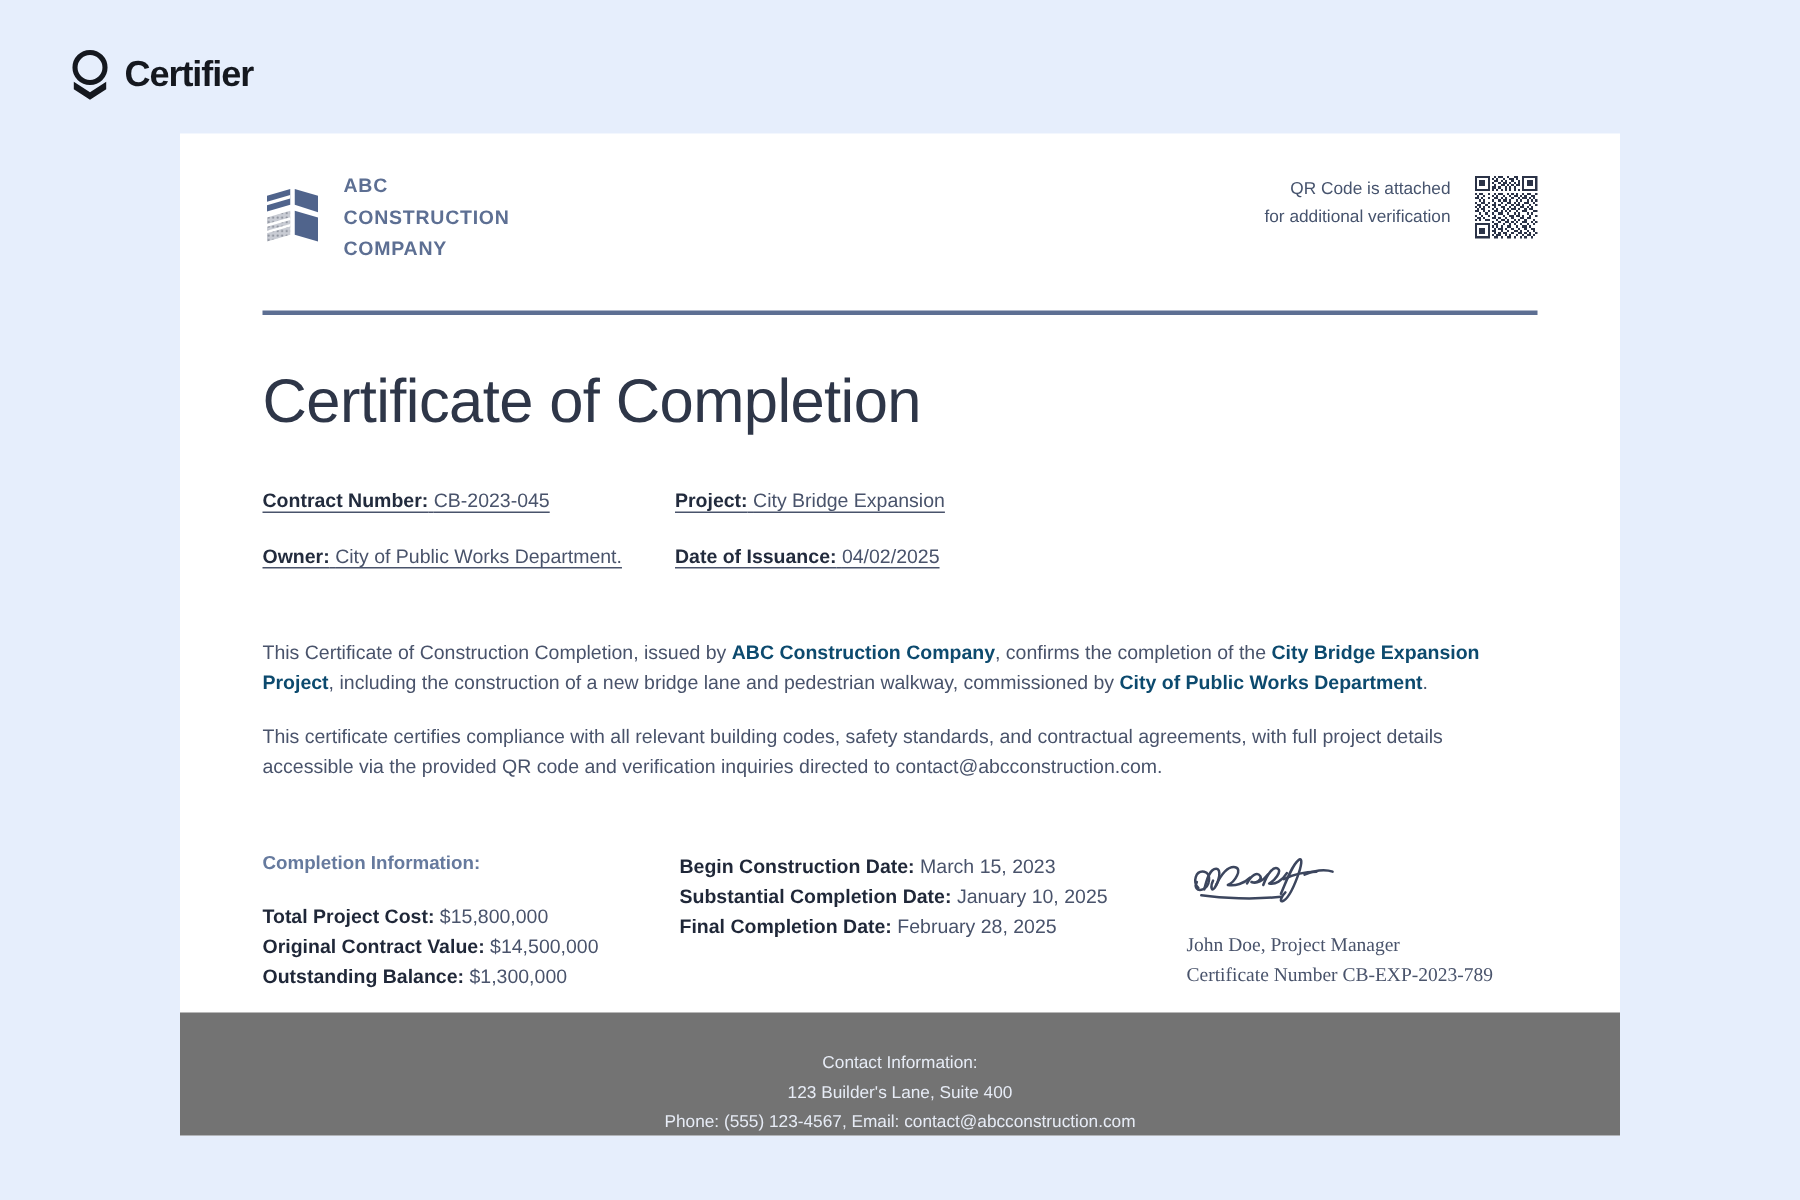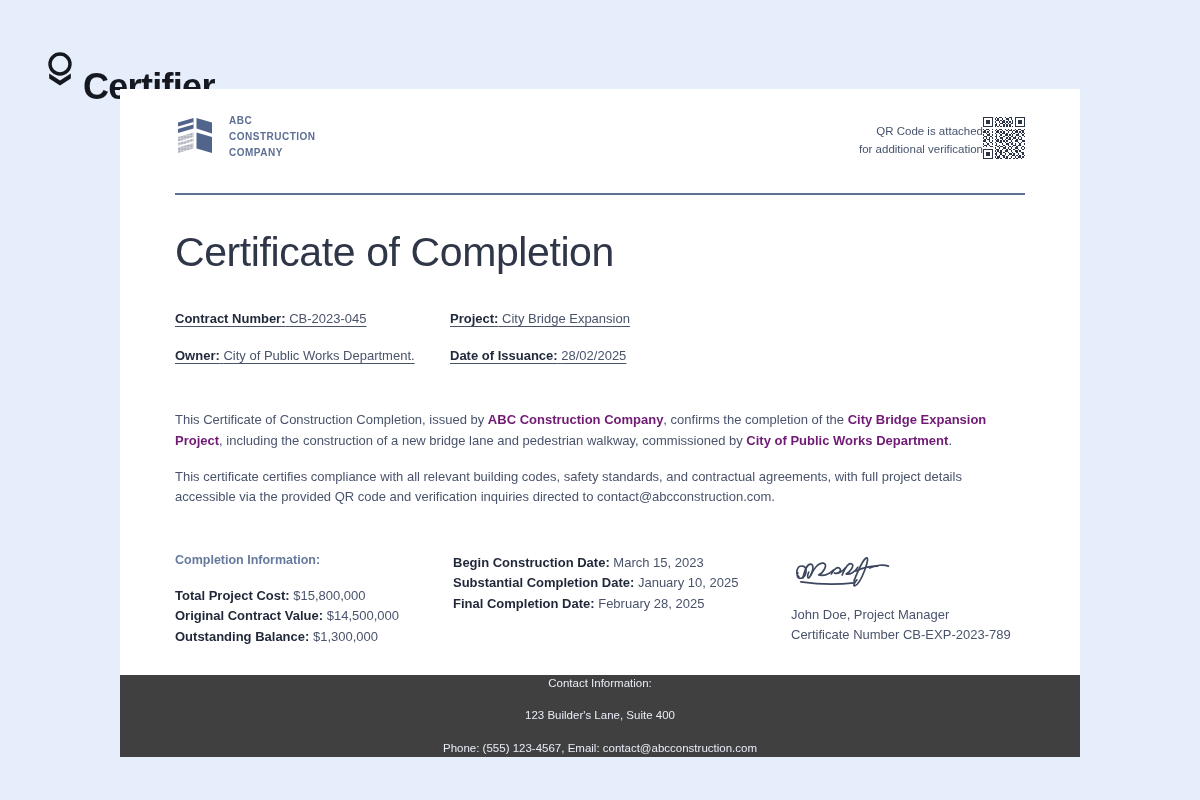--- a/index.html
+++ b/index.html
@@ -22,26 +22,25 @@
     display: flex;
     align-items: center;
     gap: 9px;
   }
   .brand-logo-mark {
     width: 28px;
     height: 34px;
     display: block;
   }
   .brand-name {
-    font-size: 36px;
+    font-size: 24px;
     font-weight: bold;
     letter-spacing: -0.7px;
     color: #15181f;
     line-height: 1;
-    margin-top: 36px;
   }
 
   
   .cert-card {
     position: absolute;
     left: 120px;
     top: 89px;
     width: 960px;
     height: 668px;
     background: #ffffff;
@@ -66,30 +65,31 @@
     display: flex;
     align-items: center;
     gap: 10px;
   }
   .issuer-mark {
     width: 44px;
     height: 44px;
     display: block;
   }
   .issuer-name {
-    font-size: 10px;
+    font-size: 13px;
     line-height: 1.62;
     letter-spacing: 0.5px;
     font-weight: bold;
     color: #5d6f93;
     text-transform: uppercase;
   }
   .qr-block {
     display: flex;
-    align-items: flex-end;
+    align-items: flex-start;
+    gap: 16px;
     padding-top: 4px;
   }
   .qr-caption {
     text-align: right;
     font-size: 11.5px;
     line-height: 1.62;
     color: #46536d;
   }
   .qr-img {
     width: 42px;
@@ -132,21 +132,21 @@
     font-weight: bold;
   }
 
   
   .para {
     font-size: 13px;
     line-height: 1.55;
     color: #49536b;
   }
   .para b {
-    color: #701a75;
+    color: #0c4a6e;
     font-weight: bold;
   }
   .para-1 { margin-top: 44px; }
   .para-2 { margin-top: 16px; }
 
   
   .details {
     margin-top: 46px;
     display: grid;
     grid-template-columns: 278px 338px 1fr;
@@ -178,31 +178,32 @@
     width: 118px;
     height: 38px;
     margin-left: 2px;
   }
   .sign-meta {
     margin-top: 12px;
     font-size: 13px;
     line-height: 1.56;
     color: #49536b;
     white-space: nowrap;
+    font-family: Liberation Serif, serif;
   }
 
   
   .cert-footer {
     flex: 0 0 auto;
-    background: #404040;
+    background: #737373;
     height: 82px;
     display: flex;
     flex-direction: column;
     align-items: center;
-    justify-content: space-between;
+    justify-content: flex-end;
     gap: 2px;
   }
   .footer-line {
     color: #e7ecf6;
     font-size: 11.5px;
     line-height: 1.5;
     text-align: center;
   }
 </style>
 </head>
@@ -319,21 +320,21 @@
       <div class="meta-line">
         <b>Project:</b>
         <span>City Bridge Expansion</span>
       </div>
       <div class="meta-line">
         <b>Owner:</b>
         <span>City of Public Works Department.</span>
       </div>
       <div class="meta-line">
         <b>Date of Issuance:</b>
-        <span>28/02/2025</span>
+        <span>04/02/2025</span>
       </div>
     </div>
 
     <p class="para para-1"><span>This Certificate of Construction Completion, issued by </span><b>ABC Construction Company</b><span>, confirms the completion of the </span><b>City Bridge Expansion Project</b><span>, including the construction of a new bridge lane and pedestrian walkway, commissioned by </span><b>City of Public Works Department</b><span>.</span></p>
 
     <p class="para para-2">This certificate certifies compliance with all relevant building codes, safety standards, and contractual agreements, with full project details accessible via the provided QR code and verification inquiries directed to contact@abcconstruction.com.</p>
 
     <div class="details">
 
       <div>

